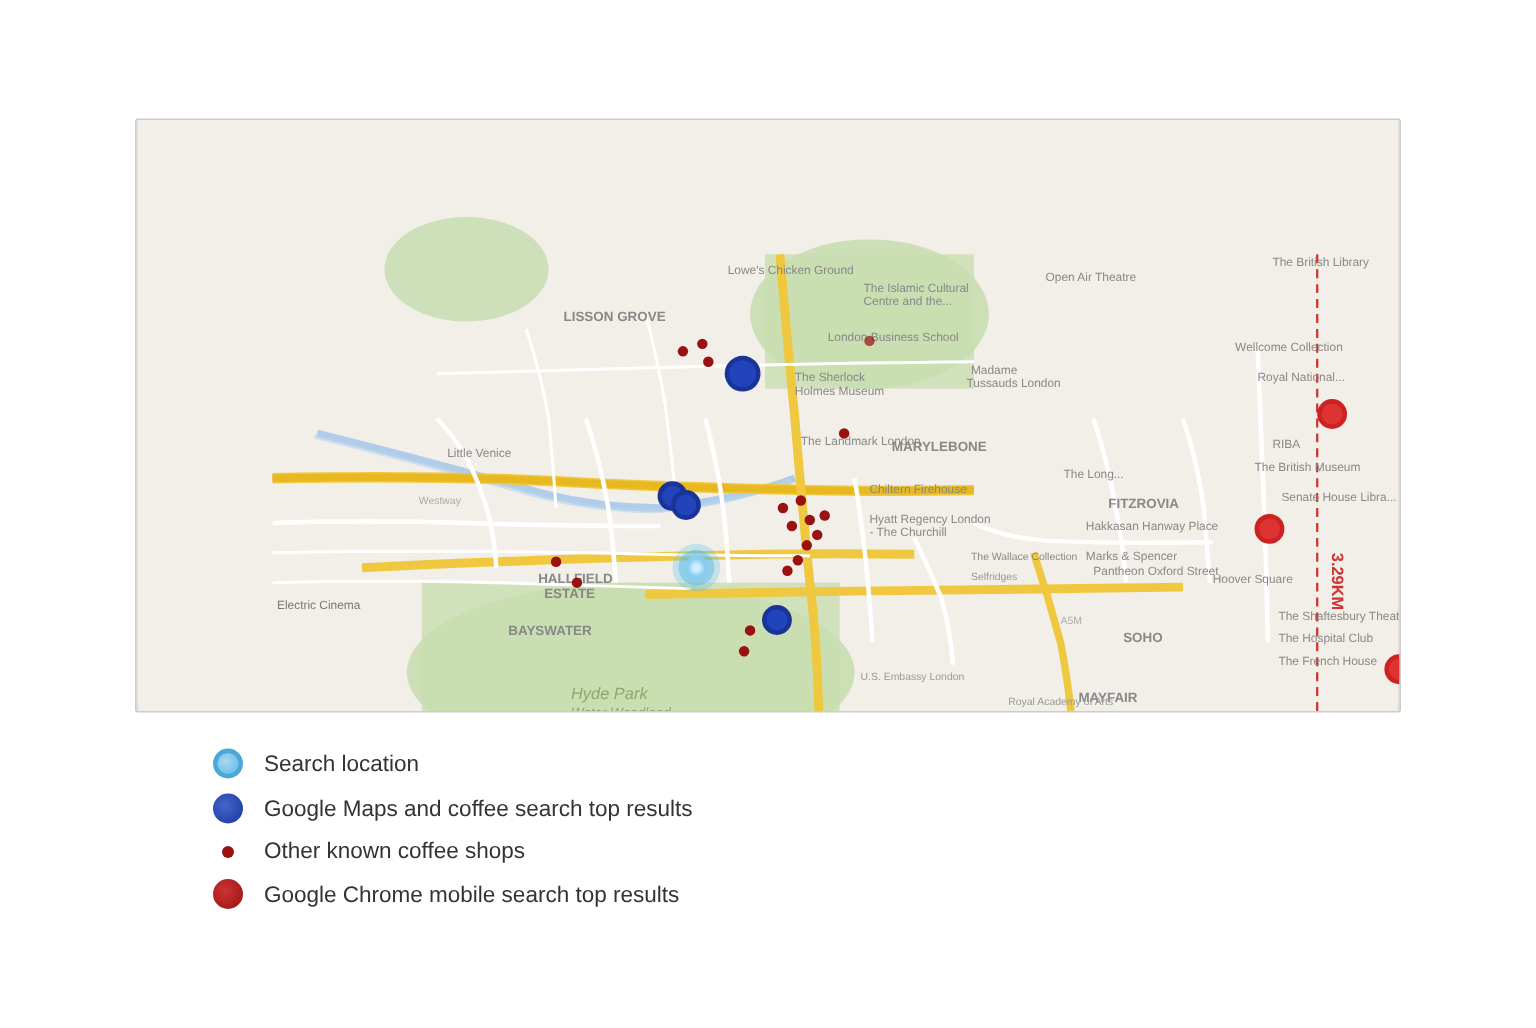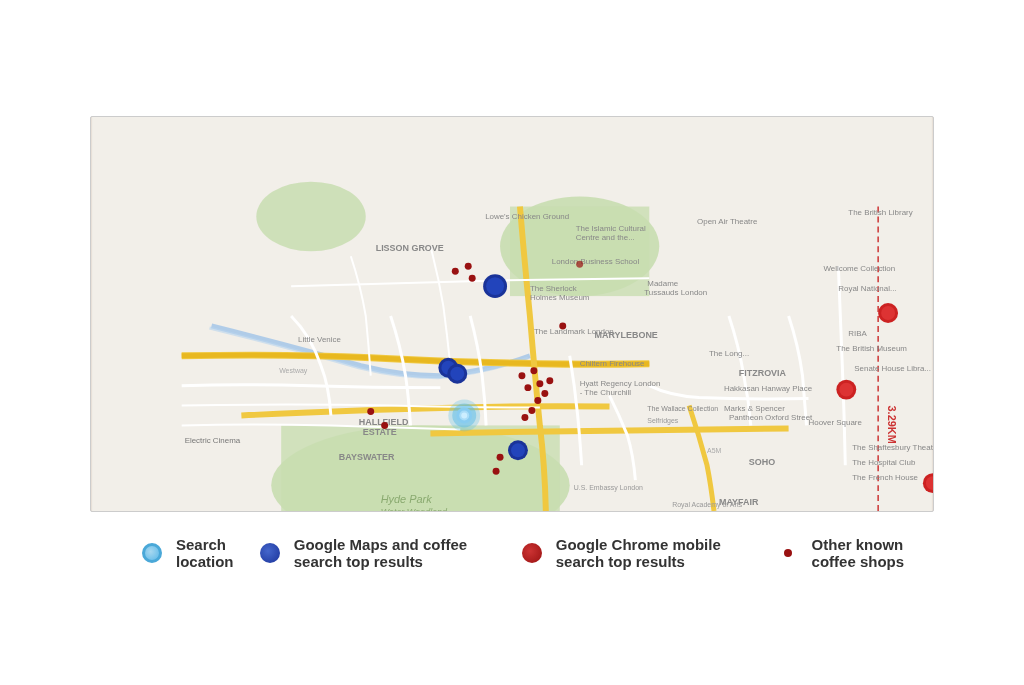--- a/index.html
+++ b/index.html
@@ -28,25 +28,24 @@
       position: relative;
       background: #e8e0d8;
     }
     .map-svg {
       width: 100%;
       height: 100%;
     }
     .legend {
       margin-top: 24px;
       display: flex;
-      flex-direction: row;
+      flex-direction: column;
       gap: 10px;
       align-self: flex-start;
       margin-left: 60px;
-      font-weight: bold;
     }
     .legend-item {
       display: flex;
       align-items: center;
       gap: 14px;
     }
     .legend-label {
       font-size: 15px;
       color: #333;
     }
@@ -246,21 +245,21 @@
   <div class="legend">
     <div class="legend-item">
       <div class="dot-search"></div>
       <span class="legend-label">Search location</span>
     </div>
     <div class="legend-item">
       <div class="dot-google-maps"></div>
       <span class="legend-label">Google Maps and coffee search top results</span>
     </div>
     <div class="legend-item">
+      <div class="dot-other"></div>
+      <span class="legend-label">Other known coffee shops</span>
+    </div>
+    <div class="legend-item">
       <div class="dot-chrome"></div>
       <span class="legend-label">Google Chrome mobile search top results</span>
     </div>
-    <div class="legend-item">
-      <div class="dot-other"></div>
-      <span class="legend-label">Other known coffee shops</span>
-    </div>
   </div>
 </div>
 
 </body></html>

